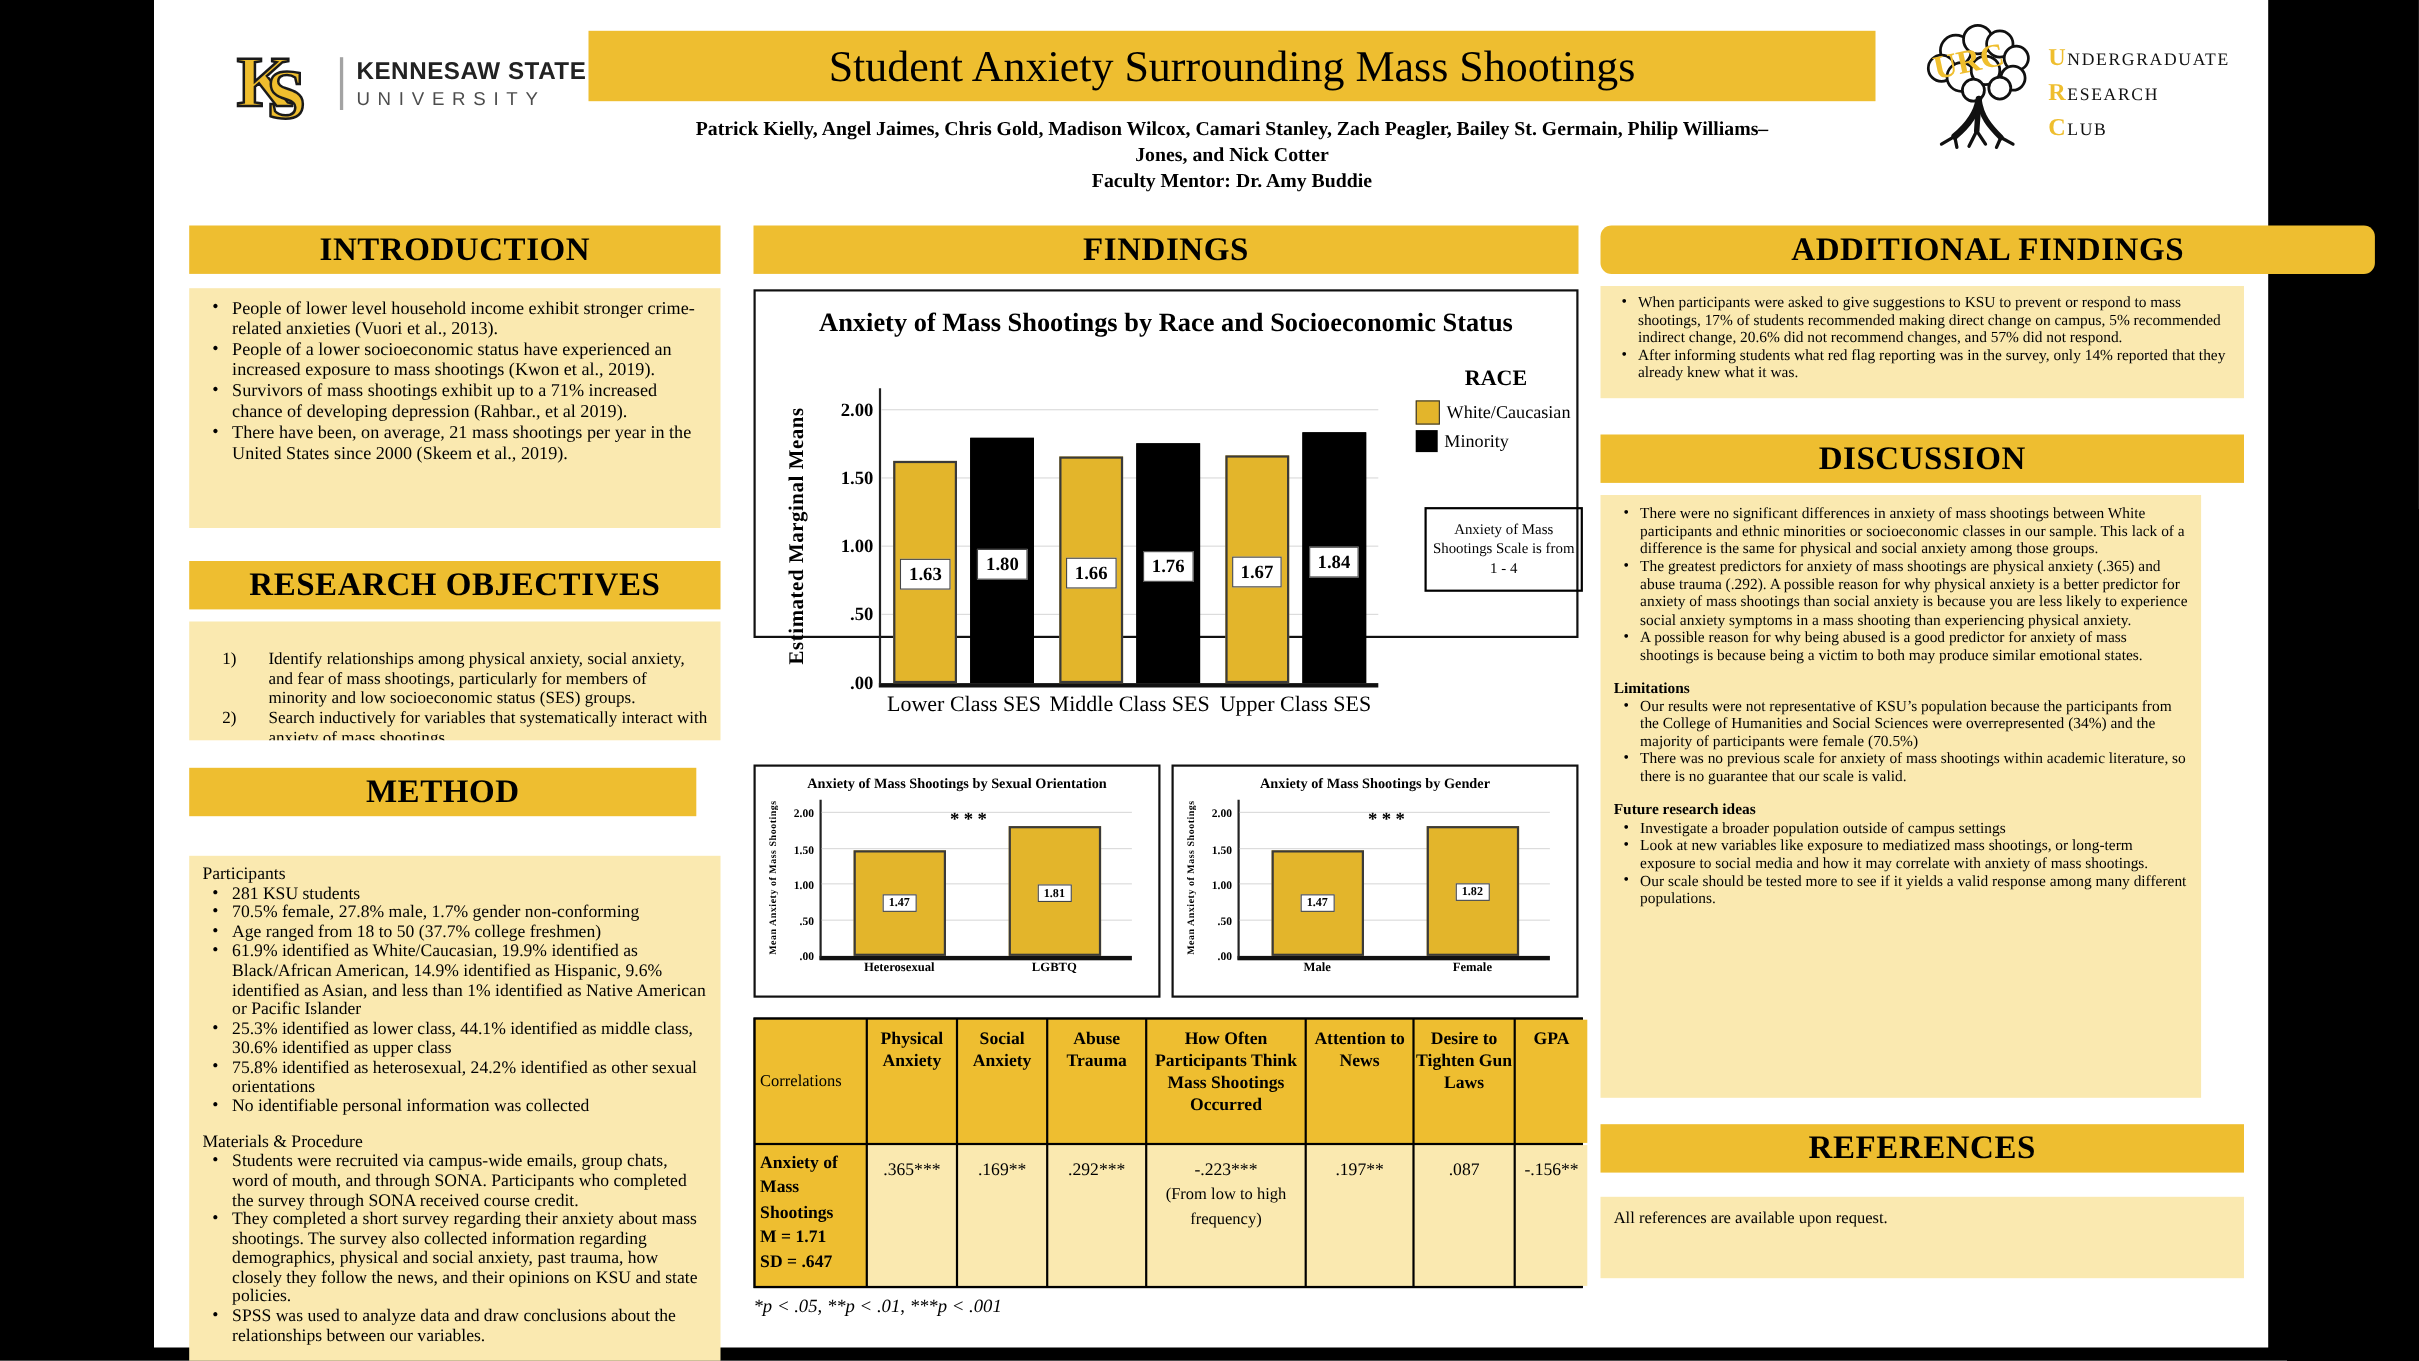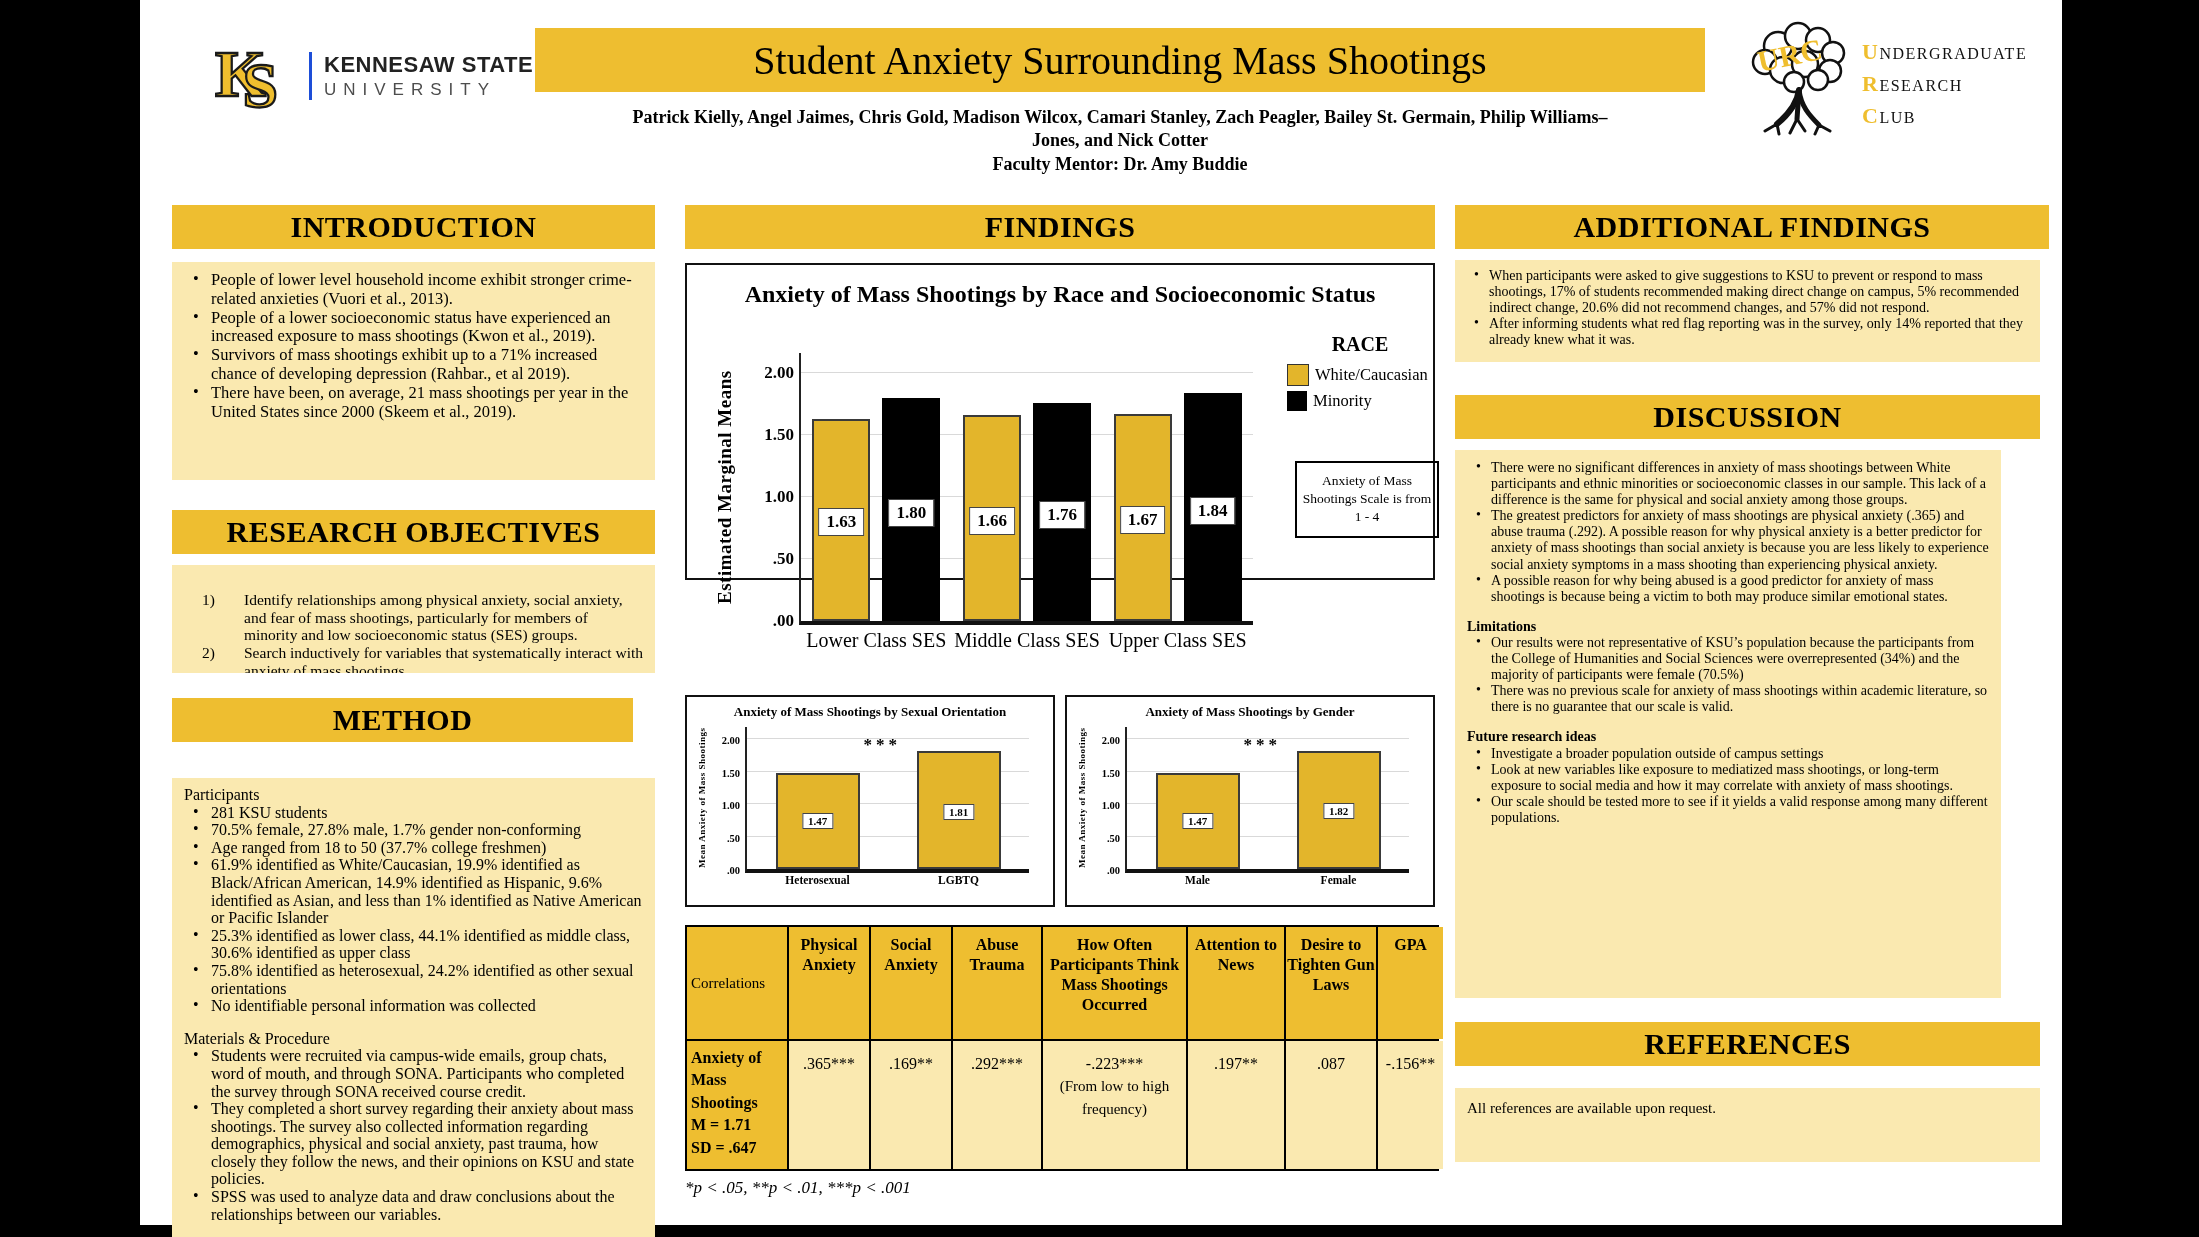--- a/index.html
+++ b/index.html
@@ -10,21 +10,21 @@
     font-family:"Liberation Serif","DejaVu Serif",serif;
     color:#000;
     overflow:hidden;
   }
   #poster{
     position:absolute;left:140px;top:0;width:1922px;height:1225px;
     background:#ffffff;
   }
   
   .ksu-logo{position:absolute;left:75px;top:34px;display:flex;align-items:center;gap:10px;}
-  .ksu-text{border-left:3px solid #1d4ed8;padding-left:12px;font-family:"Liberation Sans",sans-serif;}
+  .ksu-text{border-left:3px solid #a3a3a3;padding-left:12px;font-family:"Liberation Sans",sans-serif;}
   .ksu-line1{font-size:22px;font-weight:bold;color:#222;letter-spacing:.5px;}
   .ksu-line2{font-size:17px;color:#4d4d4d;letter-spacing:7px;margin-top:2px;}
   .banner{
     position:absolute;left:395px;top:28px;width:1170px;height:64px;
     background:#EEBE30;display:flex;align-items:center;justify-content:center;
   }
   .banner .title{font-size:40px;color:#000;}
   .authors{position:absolute;left:380px;top:106px;width:1200px;text-align:center;font-weight:bold;font-size:18px;line-height:1.25;}
   .mentor{margin-top:2px;}
   .urc-logo{position:absolute;left:1598px;top:20px;display:flex;align-items:flex-start;}
@@ -47,21 +47,21 @@
   .sub-label{font-weight:bold;}
   
   .intro-h{left:32px;top:205px;width:483px;}
   .intro-box{left:32px;top:262px;width:483px;height:218px;padding:9px 12px;font-size:16.5px;line-height:1.14;}
   .obj-h{left:32px;top:510px;width:483px;}
   .obj-box{left:32px;top:565px;width:483px;height:108px;padding:26px 10px;font-size:15.5px;line-height:1.14;}
   .method-h{left:32px;top:698px;width:461px;}
   .method-box{left:32px;top:756px;width:483px;height:554px;padding:8px 12px;font-size:16px;line-height:1.1;margin-top:22px;}
   .method-box .gap{height:15px;}
   
-  .add-h{left:1315px;top:205px;width:594px;}
+  .add-h{left:1315px;top:205px;width:704px;border-radius:10px;}
   .add-box{left:1315px;top:260px;width:585px;height:102px;padding:8px 10px;font-size:14px;line-height:1.14;}
   .disc-h{left:1315px;top:395px;width:585px;}
   .disc-box{left:1315px;top:450px;width:546px;height:548px;padding:10px 12px;font-size:14px;line-height:1.15;}
   .disc-box .gap{height:14px;}
   .ref-h{left:1315px;top:1022px;width:585px;}
   .ref-box{left:1315px;top:1088px;width:585px;height:74px;padding:12px 12px;font-size:15px;}
   .add-box ul.blt li,.disc-box ul.blt li{padding-left:24px;}
   
   .find-h{left:545px;top:205px;width:750px;}
   .chart{position:absolute;background:#fff;border:2px solid #111;box-sizing:border-box;}

